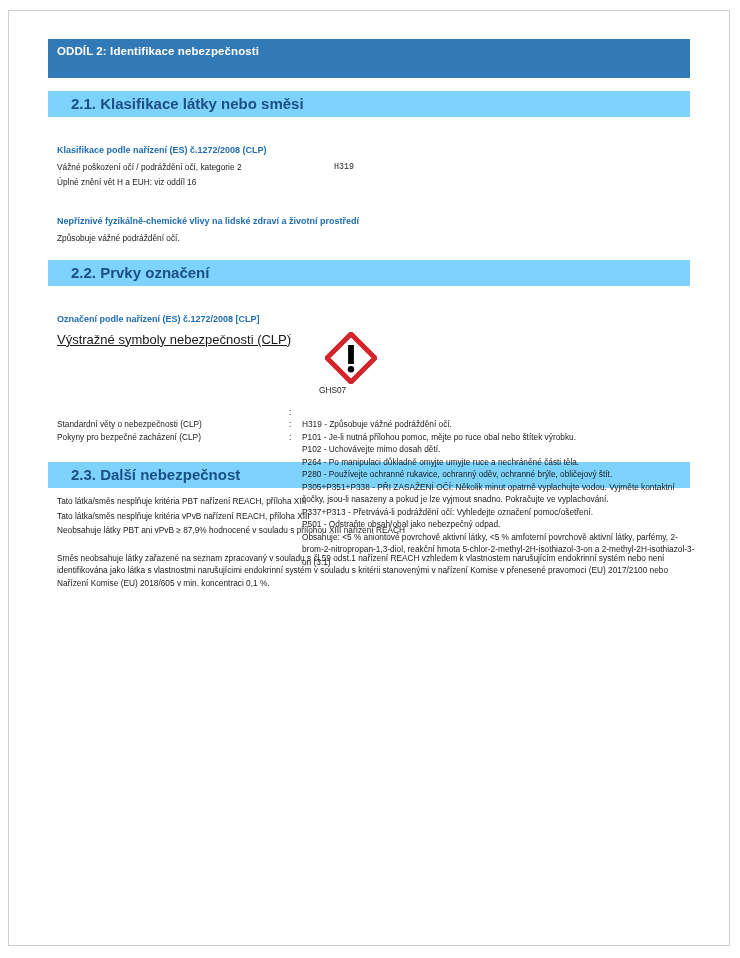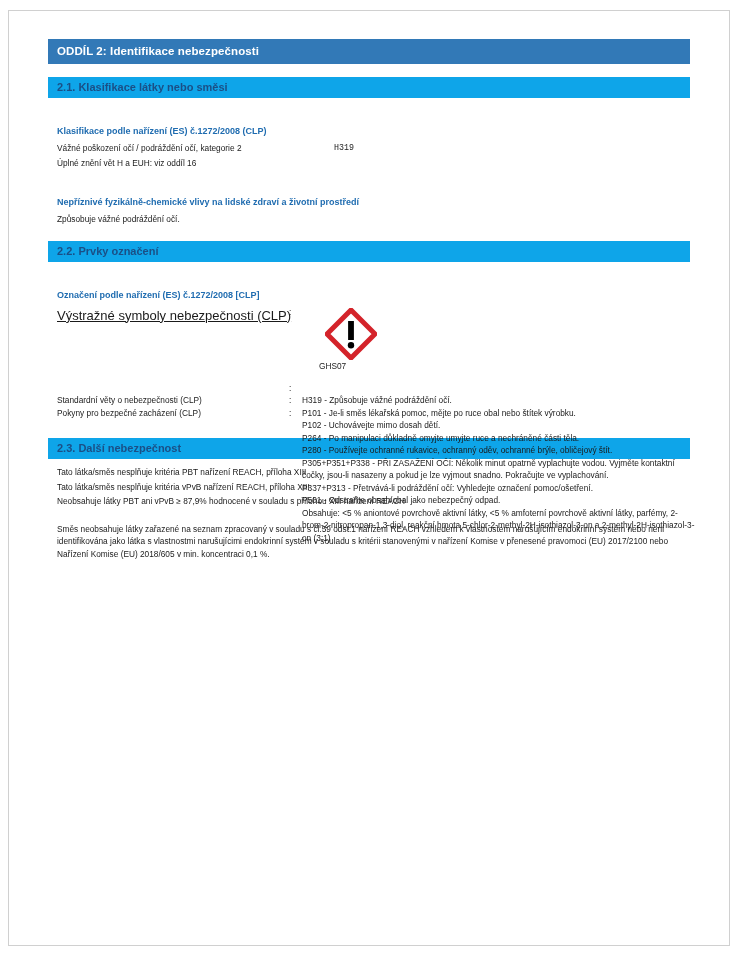--- a/index.html
+++ b/index.html
@@ -31,30 +31,30 @@
     top: 28px;
     width: 642px;
   }
 
   
   .section-bar {
     background: #3279b7;
     color: #ffffff;
     font-size: 11.5px;
     font-weight: bold;
-    padding: 6px 9px 7px 9px;
+    padding: 6px 9px 21px 9px;
     box-sizing: border-box;
     letter-spacing: 0.1px;
   }
   .subsection-bar {
-    background: #0ea5e9;
+    background: #7dd3fc;
     color: #1b4f86;
-    font-size: 11px;
+    font-size: 15px;
     font-weight: bold;
-    padding: 4px 9px 5px 9px;
+    padding: 4px 9px 5px 23px;
     box-sizing: border-box;
   }
 
   
   .blue-head {
     color: #1f6cb0;
     font-weight: bold;
     font-size: 9px;
     margin: 28px 0 6px 9px;
   }
@@ -198,21 +198,21 @@
   <div class="lv-row">
     <span class="lv-label">Standardní věty o nebezpečnosti (CLP)</span>
     <span class="lv-colon">:</span>
     <span class="lv-value">H319 - Způsobuje vážné podráždění očí.</span>
   </div>
 
   <div class="lv-row">
     <span class="lv-label">Pokyny pro bezpečné zacházení (CLP)</span>
     <span class="lv-colon">:</span>
     <span class="lv-value">
-      <span class="pline">P101 - Je-li směs lékařská pomoc, mějte po ruce obal nebo štítek výrobku.</span>
+      <span class="pline">P101 - Je-li nutná přílohou pomoc, mějte po ruce obal nebo štítek výrobku.</span>
       <span class="pline">P102 - Uchovávejte mimo dosah dětí.</span>
       <span class="pline">P264 - Po manipulaci důkladně omyjte umyjte ruce a nechráněné části těla.</span>
       <span class="pline">P280 - Používejte ochranné rukavice, ochranný oděv, ochranné brýle, obličejový štít.</span>
       <span class="pline">P305+P351+P338 - PŘI ZASAŽENÍ OČÍ: Několik minut opatrně vyplachujte vodou. Vyjměte kontaktní čočky, jsou-li nasazeny a pokud je lze vyjmout snadno. Pokračujte ve vyplachování.</span>
       <span class="pline">P337+P313 - Přetrvává-li podráždění očí: Vyhledejte označení pomoc/ošetření.</span>
       <span class="pline">P501 - Odstraňte obsah/obal jako nebezpečný odpad.</span>
       <span class="pline">Obsahuje: &lt;5 % aniontové povrchově aktivní látky, &lt;5 % amfoterní povrchově aktivní látky, parfémy, 2-brom-2-nitropropan-1,3-diol, reakční hmota 5-chlor-2-methyl-2H-isothiazol-3-on a 2-methyl-2H-isothiazol-3-on (3:1)</span>
     </span>
   </div>
 

